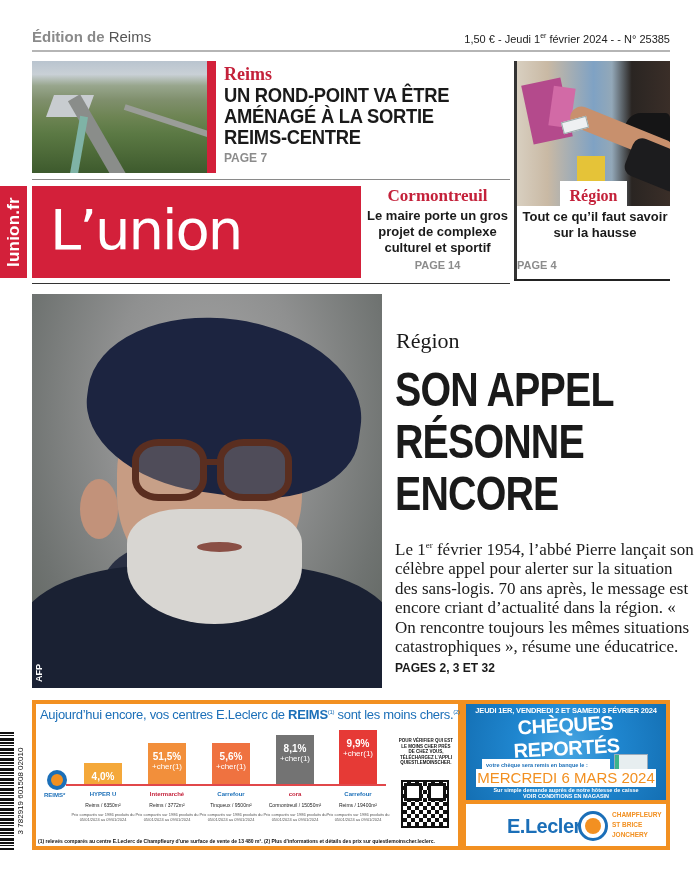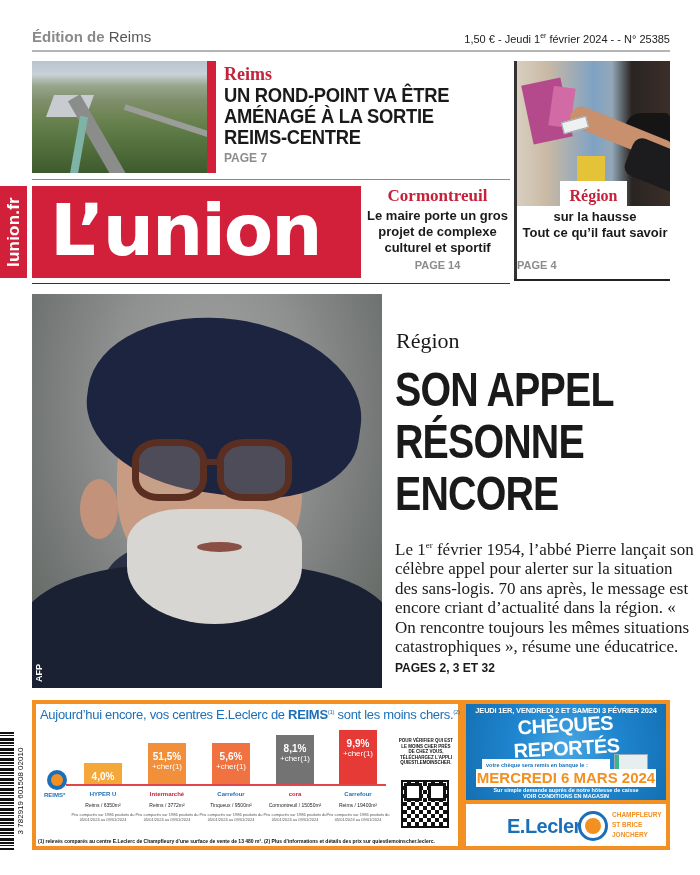--- a/index.html
+++ b/index.html
@@ -45,21 +45,21 @@
   .right-kicker-box { position: absolute; left: 43px; top: 120px; width: 67px; height: 25px; background: #fff; }
   .right-kicker { position: absolute; left: 0; width: 153px; top: 126px; text-align: center; font-size: 16px; }
   .right-headline { position: absolute; left: 0; width: 156px; top: 148px; text-align: center; font-family: "Liberation Sans Narrow", "Liberation Sans", sans-serif; font-weight: bold; font-size: 13px; line-height: 16px; color: #1a1a1a; }
   .right-page { position: absolute; left: 0; width: 156px; top: 198px; text-align: left; font-size: 11px; }
   .rule-right-bottom { position: absolute; left: 514px; top: 279px; width: 156px; height: 2px; background: #222; }
 
   
   .site-vert { position: absolute; left: 0; top: 186px; width: 27px; height: 92px; background: #d3203a; }
   .site-vert span { position: absolute; left: 50%; top: 50%; transform: translate(-50%, -50%) rotate(-90deg); color: #fff; font-weight: bold; font-size: 17px; white-space: nowrap; letter-spacing: 0.2px; }
   .masthead { position: absolute; left: 32px; top: 186px; width: 329px; height: 92px; background: #d3203a; }
-  .masthead-logo { position: absolute; left: 18px; top: 2px; color: #fff; font-family: "DejaVu Sans", sans-serif; font-weight: bold; font-size: 72px; line-height: 84px; letter-spacing: -2px; }
+  .masthead-logo { position: absolute; left: 18px; top: 2px; color: #fff; font-family: "DejaVu Sans", sans-serif; font-weight: normal; font-size: 56px; line-height: 84px; letter-spacing: -2px; }
   .rule-mast-bottom { position: absolute; left: 32px; top: 283px; width: 478px; height: 1px; background: #333; }
 
   
   .mid-story { position: absolute; left: 365px; top: 186px; width: 145px; height: 92px; text-align: center; }
   .mid-kicker { font-size: 17px; line-height: 19px; }
   .mid-headline { font-family: "Liberation Sans Narrow", "Liberation Sans", sans-serif; font-weight: bold; font-size: 13px; line-height: 16px; color: #1a1a1a; margin-top: 3px; }
   .mid-page { font-size: 11px; margin-top: 3px; }
 
   
   .lead-photo { position: absolute; left: 32px; top: 294px; width: 350px; height: 394px; overflow: hidden;
@@ -115,21 +115,21 @@
   .qr::after { right: 1px; top: 1px; }
 
   .ad-right { position: absolute; left: 462px; top: 700px; width: 208px; height: 150px; border: 4px solid #f29021; background: #fde047; }
   .ad-right-top { position: absolute; left: 0; top: 0; width: 200px; height: 96px;
     background: radial-gradient(circle at 50% 45%, #4aa7e3 0%, #1f86cf 45%, #146fb3 100%); }
   .ad-right-dates { position: absolute; left: 0; width: 200px; top: 2px; text-align: center; color: #fff; font-weight: bold; font-size: 7.5px; letter-spacing: -0.2px; }
   .ad-right-main { position: absolute; left: 0; width: 200px; top: 10px; text-align: center; color: #fff; font-weight: bold; font-size: 20px; letter-spacing: -0.5px; transform: rotate(-3deg); }
   .cheque-icon { position: absolute; left: 148px; top: 50px; width: 34px; height: 24px; background: #e7eef0; border: 1px solid #9ab; }
   .cheque-icon::before { content: ""; position: absolute; left: 0; top: 0; width: 4px; height: 22px; background: #3db38a; }
   .ad-right-sub { position: absolute; left: 16px; top: 55px; width: 128px; height: 13px; background: #fff; color: #1b6fb8; font-size: 5.5px; font-weight: bold; padding: 3px 4px; }
-  .ad-right-date2 { position: absolute; left: 10px; top: 65px; width: 180px; height: 18px; background: #fff; color: #f29021; font-weight: bold; font-size: 15px; text-align: center; line-height: 18px; }
+  .ad-right-date2 { position: absolute; left: 10px; top: 65px; width: 180px; height: 18px; background: #fff; color: #f29021; font-weight: normal; font-size: 15px; text-align: center; line-height: 18px; }
   .ad-right-cond { position: absolute; left: 0; width: 200px; top: 83px; text-align: center; color: #fff; font-weight: bold; font-size: 5.5px; line-height: 6px; }
   .ad-right-bottom { position: absolute; left: 0; top: 96px; width: 200px; height: 46px; border-top: 4px solid #f29021; background: #fff; }
   .leclerc-word { position: absolute; left: 8px; top: 11px; font-weight: bold; font-size: 20px; color: #1b6fb8; letter-spacing: -0.5px; margin-left: 33px; }
   .leclerc-logo { position: absolute; left: 112px; top: 7px; width: 30px; height: 30px; border-radius: 50%; border: 3px solid #1b6fb8; background: #fff; }
   .leclerc-logo::after { content: ""; position: absolute; left: 4px; top: 4px; width: 16px; height: 16px; border-radius: 50%; background: #f29021; }
   .leclerc-stores { position: absolute; left: 146px; top: 6px; font-size: 6.5px; font-weight: bold; color: #f29021; line-height: 10px; }
 </style>
 </head>
 <body>
 
@@ -168,22 +168,22 @@
       <div class="card-tickets2"></div>
       <div class="yellow"></div>
     <div class="mirror"></div>
       <div class="arm"></div>
       <div class="sleeve"></div>
       <div class="ticket"></div>
   </div>
   <div class="right-kicker-box"></div>
   <div class="kicker right-kicker">Région</div>
   <div class="right-headline">
+    <div>Tout ce qu’il faut savoir</div>
     <div>sur la hausse</div>
-    <div>Tout ce qu’il faut savoir</div>
   </div>
   <div class="page-ref right-page">PAGE 4</div>
 </div>
 <div class="rule-right-bottom"></div>
 
 <div class="site-vert">
   <span>lunion.fr</span>
 </div>
 <div class="masthead">
   <div class="masthead-logo">L’union</div>

